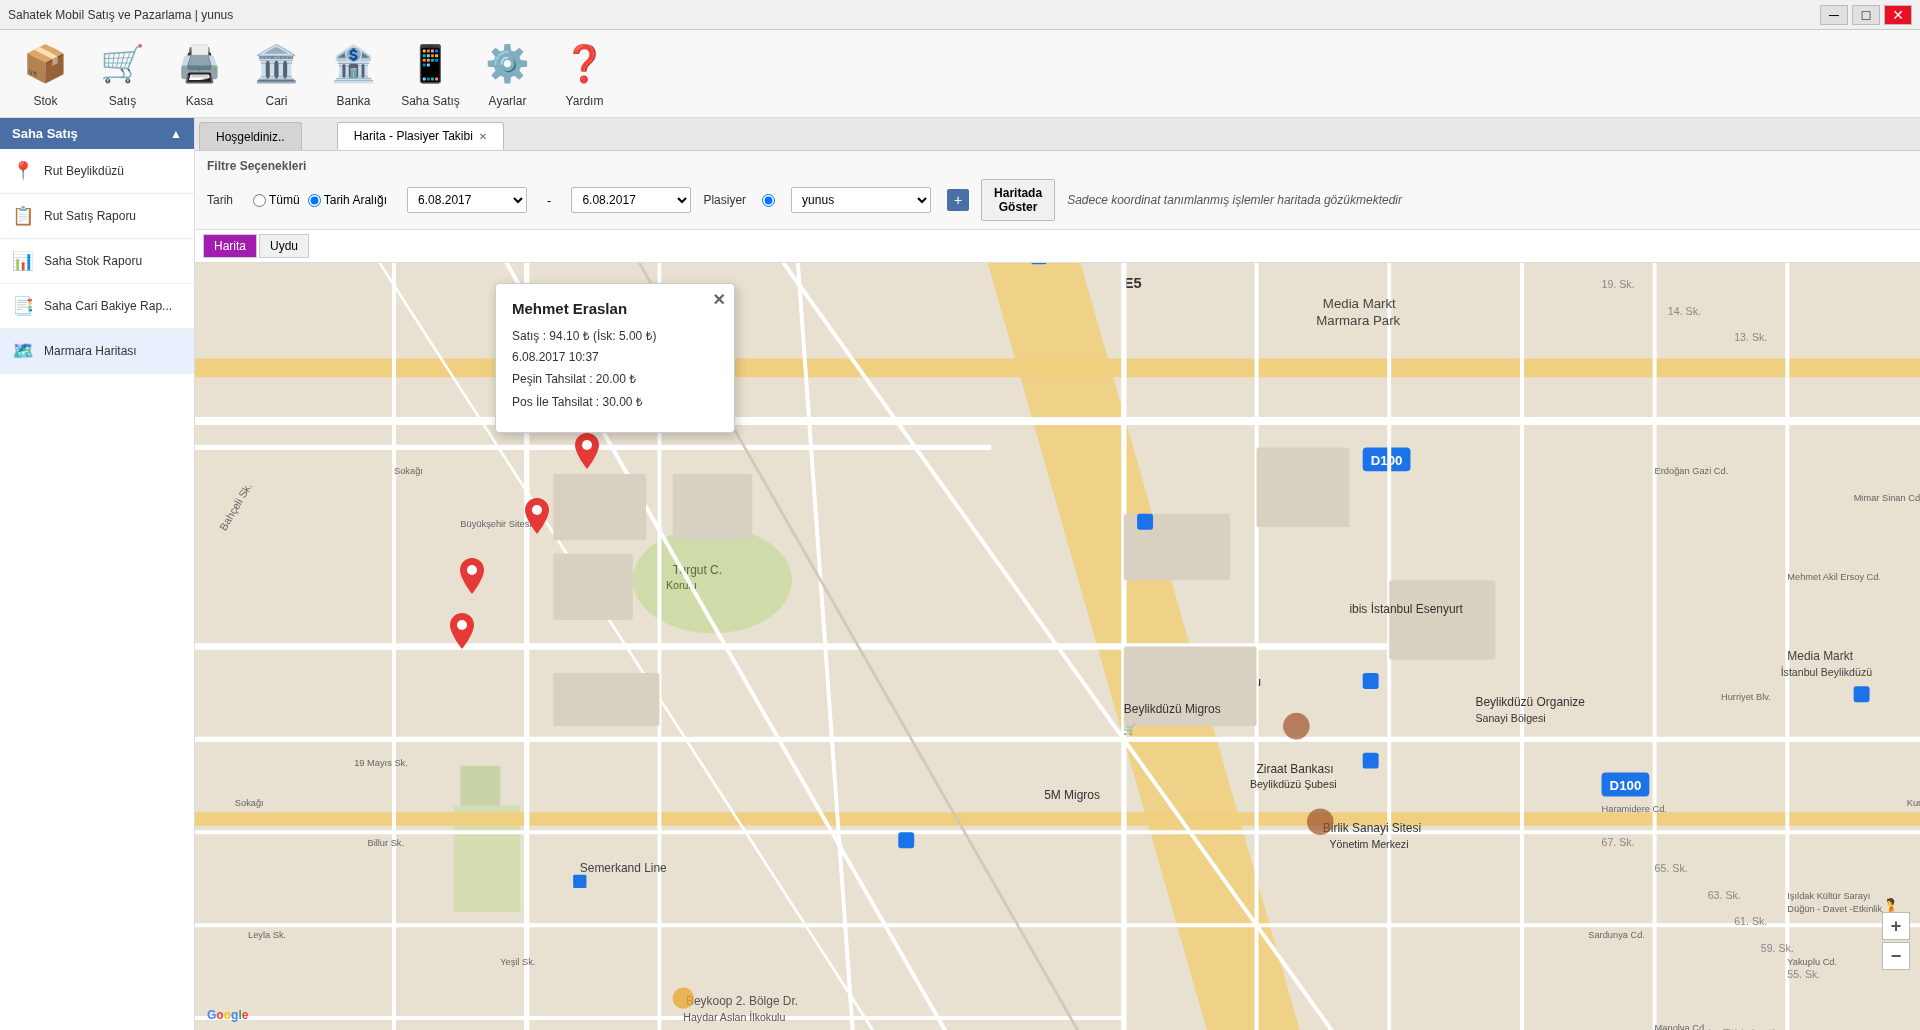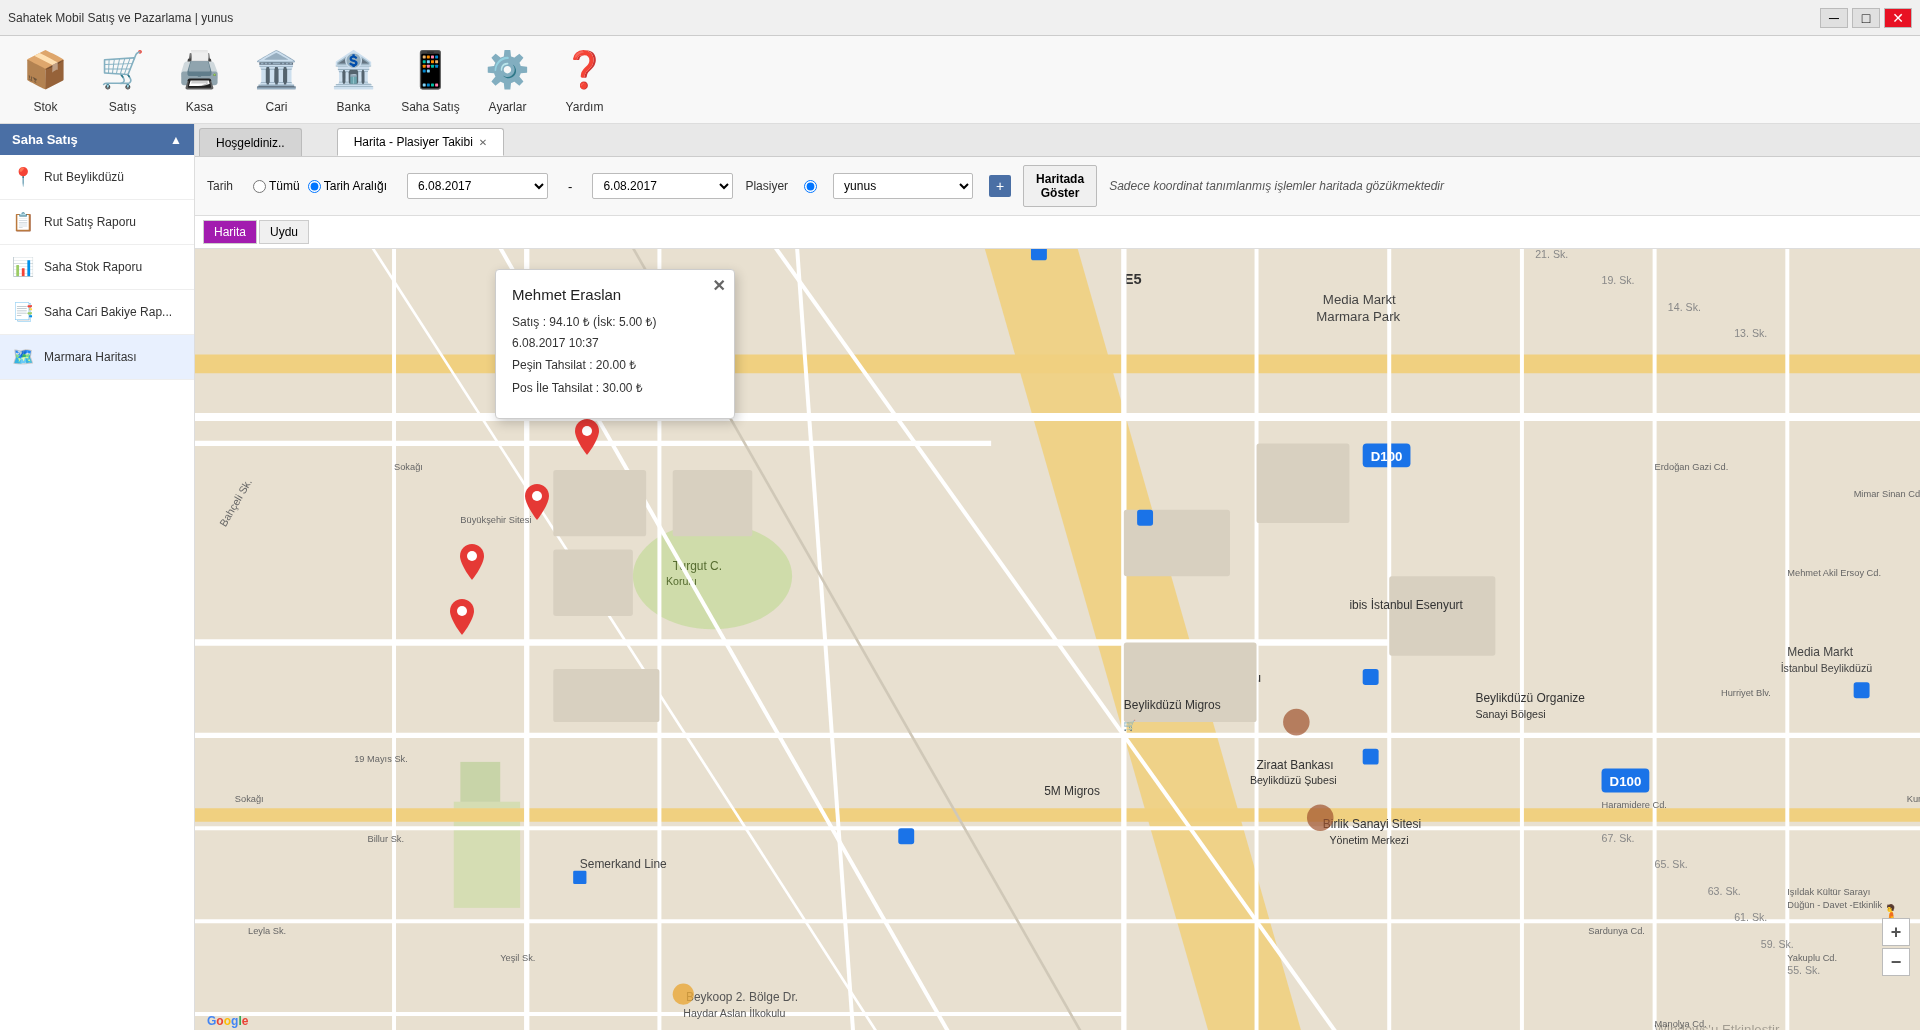--- a/index.html
+++ b/index.html
@@ -1,21 +1,21 @@
 <!DOCTYPE html>
 <html><head>
   <meta charset="utf-8">
   <style>
     * { margin: 0; padding: 0; box-sizing: border-box; }
     body { font-family: 'Segoe UI', Tahoma, sans-serif; font-size: 13px; background: #f0f0f0; overflow: hidden; width: 1920px; height: 1030px; }
 
     
     .title-bar {
       background: #f0f0f0;
-      height: 36px;
+      height: 30px;
       display: flex;
       align-items: center;
       justify-content: space-between;
       padding: 0 8px;
       border-bottom: 1px solid #ccc;
     }
     .title-bar-text { font-size: 12px; color: #333; }
     .title-bar-controls { display: flex; gap: 4px; }
     .title-bar-controls span {
       width: 28px; height: 20px; display: flex; align-items: center; justify-content: center;
@@ -86,21 +86,21 @@
       background: #f8f8f8; border-bottom: 1px solid #ddd; padding: 8px 12px;
     }
     .filter-title { font-size: 12px; color: #555; margin-bottom: 6px; font-weight: bold; }
     .filter-row { display: flex; align-items: center; gap: 12px; flex-wrap: wrap; }
     .filter-group { display: flex; align-items: center; gap: 20px; }
     .filter-label { font-size: 12px; color: #333; }
     .filter-input, .filter-select {
       height: 26px; border: 1px solid #bbb; background: white; font-size: 12px; padding: 2px 6px;
       border-radius: 2px;
     }
-    .filter-select { width: 141px; }
+    .filter-select { width: 120px; }
     .radio-group { display: flex; align-items: center; gap: 8px; }
     .radio-group label { font-size: 12px; display: flex; align-items: center; gap: 3px; }
 
     .haritada-btn {
       background: #f0f0f0; border: 1px solid #bbb; padding: 6px 12px;
       font-size: 12px; cursor: pointer; font-weight: bold; text-align: center;
       border-radius: 2px;
     }
 
     .info-text { font-size: 12px; color: #555; font-style: italic; }
@@ -118,21 +118,21 @@
     
     .map-svg { position: absolute; inset: 0; width: 100%; height: 100%; }
 
     
     .info-popup {
       position: absolute; top: 20px; left: 300px;
       background: white; border: 1px solid #ccc; border-radius: 4px;
       padding: 16px; width: 240px; box-shadow: 2px 4px 12px rgba(0,0,0,0.2);
       z-index: 10;
     }
-    .info-popup .popup-title { font-size: 15px; font-weight: normal; margin-bottom: 10px; color: #222; }
+    .info-popup .popup-title { font-size: 15px; font-weight: bold; margin-bottom: 10px; color: #222; }
     .info-popup .popup-row { font-size: 12px; color: #333; margin-bottom: 6px; }
     .info-popup .popup-close {
       position: absolute; top: 6px; right: 8px; cursor: pointer;
       font-size: 16px; color: #666; font-weight: bold;
     }
 
     
     .zoom-controls {
       position: absolute; bottom: 60px; right: 10px;
       display: flex; flex-direction: column; gap: 2px; z-index: 5;
@@ -253,20 +253,21 @@
       <div class="tab">
         <span>Hoşgeldiniz..</span>
       </div>
       <div class="tab active">
         <span>Harita - Plasiyer Takibi</span>
         <span class="tab-close">✕</span>
       </div>
     </div>
 
     <div class="filter-section">
+      <div class="filter-title">Filtre Seçenekleri</div>
       <div class="filter-row">
 
         <div class="filter-group">
           <span class="filter-label">Tarih</span>
           <div class="radio-group">
             <label>
               <input type="radio" name="date-filter" style="">
               <span>Tümü</span>
             </label>
             <label>

